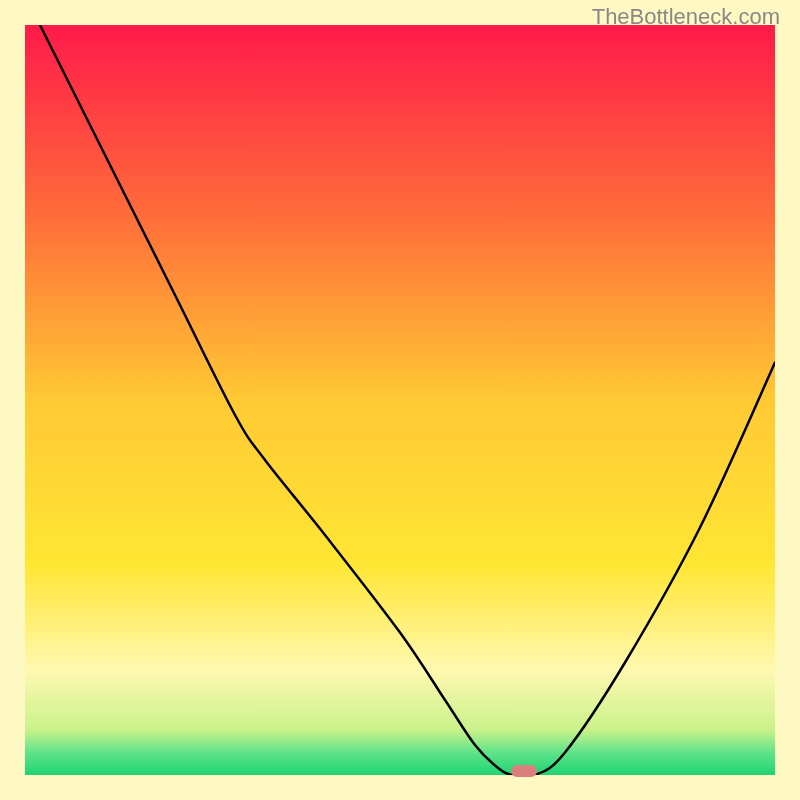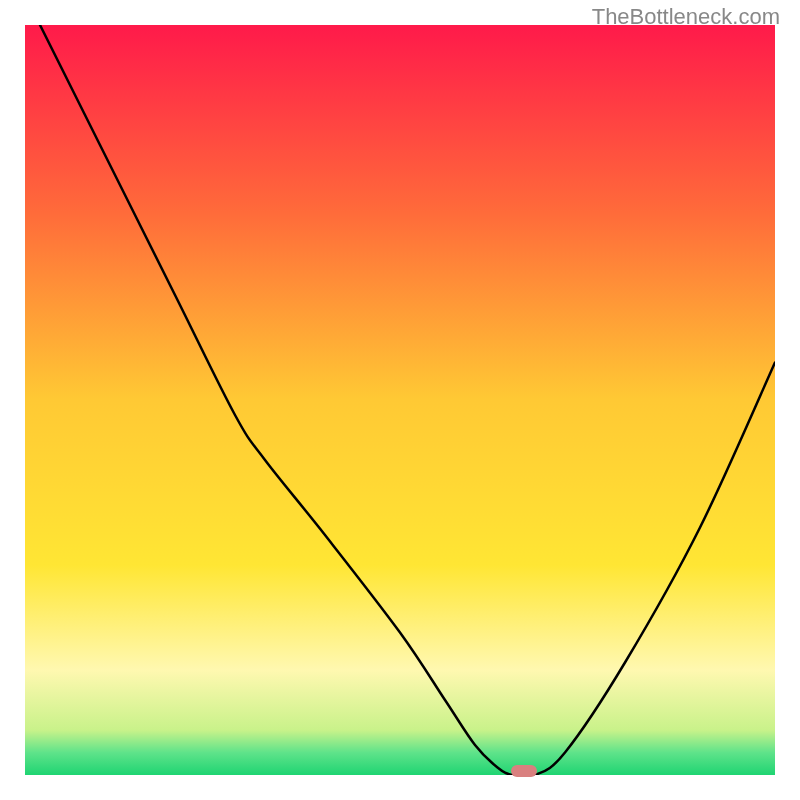--- a/index.html
+++ b/index.html
@@ -10,21 +10,21 @@
     height: 800px;
     position: relative;
     font-family: Arial, sans-serif;
   }
   .frame {
     position: absolute;
     top: 0;
     left: 0;
     width: 800px;
     height: 800px;
-    background: #ffffff;
+    background: #fef9c3;
   }
   .watermark {
     position: absolute;
     top: 4px;
     right: 20px;
     color: #888;
     font-size: 22px;
     font-weight: 500;
     z-index: 10;
   }

